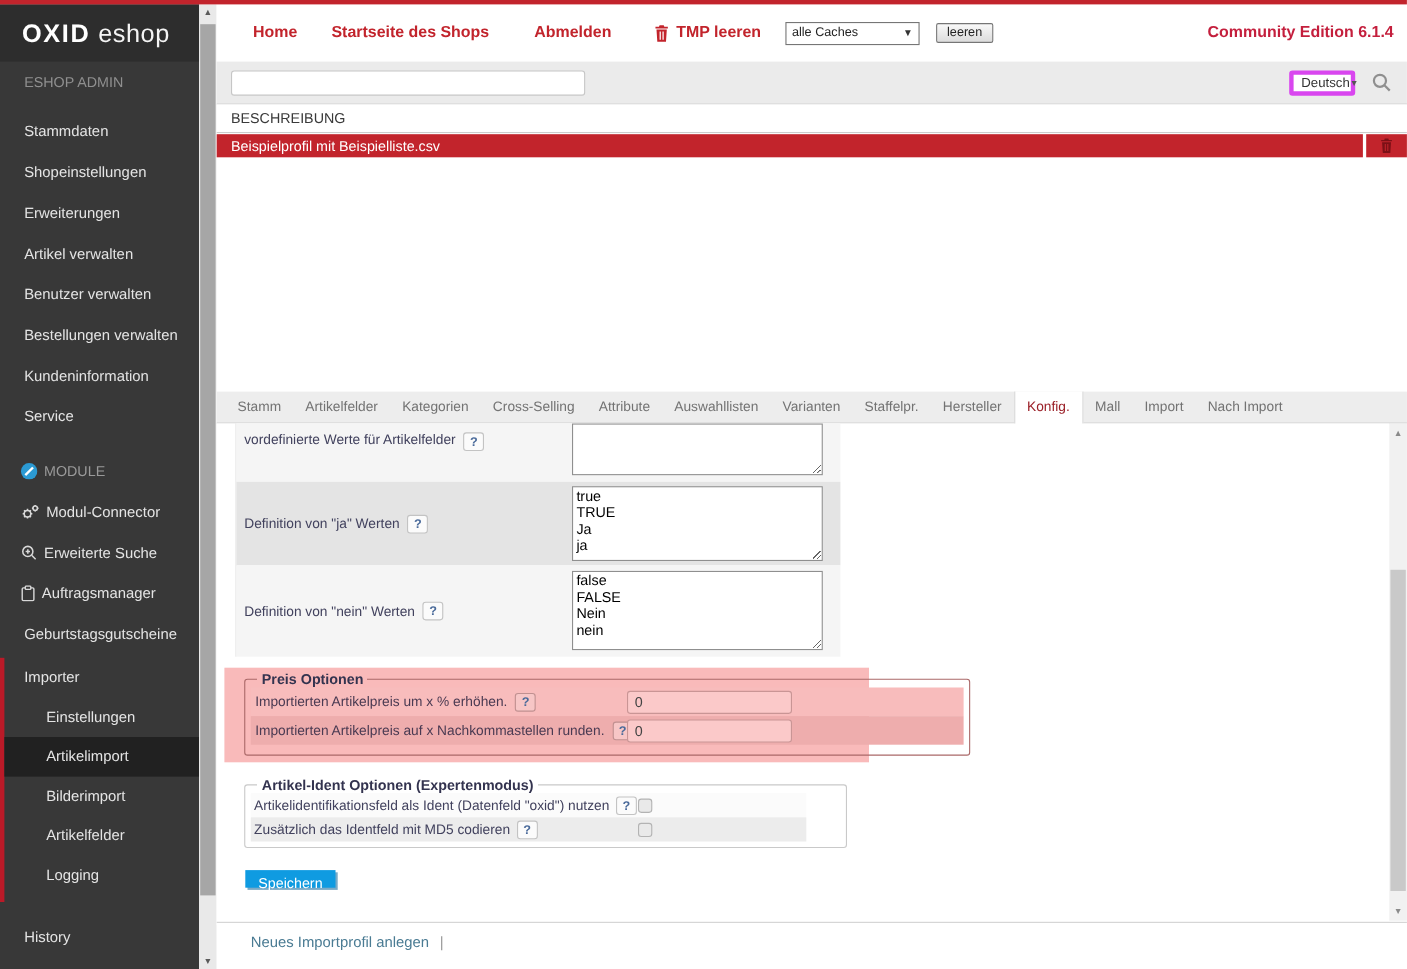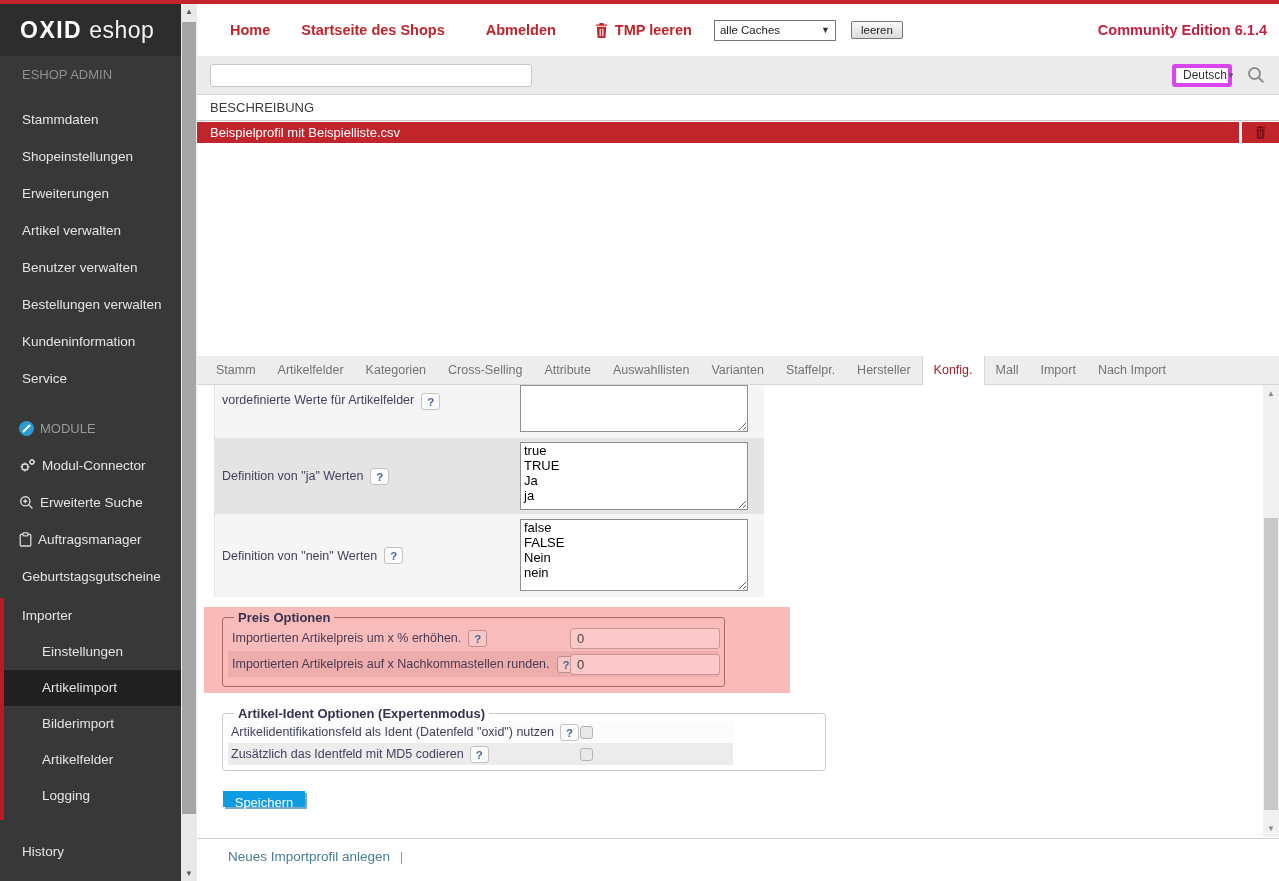--- a/index.html
+++ b/index.html
@@ -73,29 +73,29 @@
   .fl { width:305px; display:flex; align-items:center; gap:7px; padding-left:7px; font-size:12.5px; color:#42425e; }
   .frow1 .fl { align-items:flex-start; padding-top:8px; }
   .fc { position:relative; flex:1; }
   .fta { position:absolute; left:0; width:228px; border:1px solid #8f8f8f; background:#fff; font-size:13px; font-family:"Liberation Sans",sans-serif; padding:1px 3px; resize:both; line-height:1.15; }
   .t1 { top:0; height:47px; }
   .t2 { top:4px; height:68px; }
   .t3 { top:5px; height:72px; }
   .helpbtn { display:inline-block; padding:0 5px; height:17px; line-height:16px; border:1px solid #c3c3c3; border-radius:3px; background:#fbfbfb; color:#4a6a9a; font-weight:bold; font-size:11.5px; cursor:pointer; }
 
   .pink-block { position:absolute; left:7px; top:222px; width:586px; height:86px; background:#f9baba; }
-  .price-fs { position:absolute; left:18px; top:3px; width:503px; height:77px; border:1px solid #aa6868; border-radius:3px; padding:0 5px 0 5px; }
+  .price-fs { position:absolute; left:18px; top:3px; width:660px; height:77px; border:1px solid #aa6868; border-radius:3px; padding:0 5px 0 5px; }
   .price-fs legend { margin-left:6px; padding:0 4px; font-size:13px; font-weight:bold; color:#33334f; }
   .prow { position:relative; display:flex; align-items:center; height:26px; padding-left:4px; gap:7px; font-size:12.5px; color:#4a3a52; }
   .prow-a { background:#f8bcbc; }
   .prow-b { background:#eeadad; }
   .pinput { position:absolute; left:342px; width:150px; height:21px; border:1px solid #c99595; border-radius:3px; background:#fbc9c9; font-size:13px; color:#444; padding:1px 6px; outline:none; font-family:"Liberation Sans",sans-serif; }
   .helpbtn.pink { border-color:#c09090; background:#f7c6c6; }
 
-  .ident-fs { position:absolute; left:25px; top:321px; width:604px; border:1px solid #c9c9c9; border-radius:3px; background:#fff; padding:0 5px 5px 5px; }
+  .ident-fs { position:absolute; left:25px; top:321px; width:548px; border:1px solid #c9c9c9; border-radius:3px; background:#fff; padding:0 5px 5px 5px; }
   .ident-fs legend { margin-left:6px; padding:0 4px; font-size:13px; font-weight:bold; color:#33334f; }
   .irow { position:relative; display:flex; align-items:center; height:22px; padding-left:3px; gap:6px; font-size:12.5px; color:#42425e; width:505px; }
   .irow1 { background:#fbfbfb; }
   .irow2 { background:#ececec; }
   .cbox { position:absolute; left:352px; width:13px; height:13px; background:#e9e9e9; border:1px solid #b3b3b3; border-radius:3px; cursor:pointer; }
 
   .save-btn { position:absolute; left:26px; top:406px; width:82px; height:16px; background:#0f9be1; color:#fff; font-size:13px; line-height:23px; text-align:center; box-shadow:2px 2px 0 rgba(12,101,152,0.55); cursor:pointer; }
 
   .divider { position:absolute; top:838px; left:0; right:0; border-top:1px solid #d2d2d2; }
   .footer { position:absolute; top:849px; left:31px; font-size:13.5px; }

